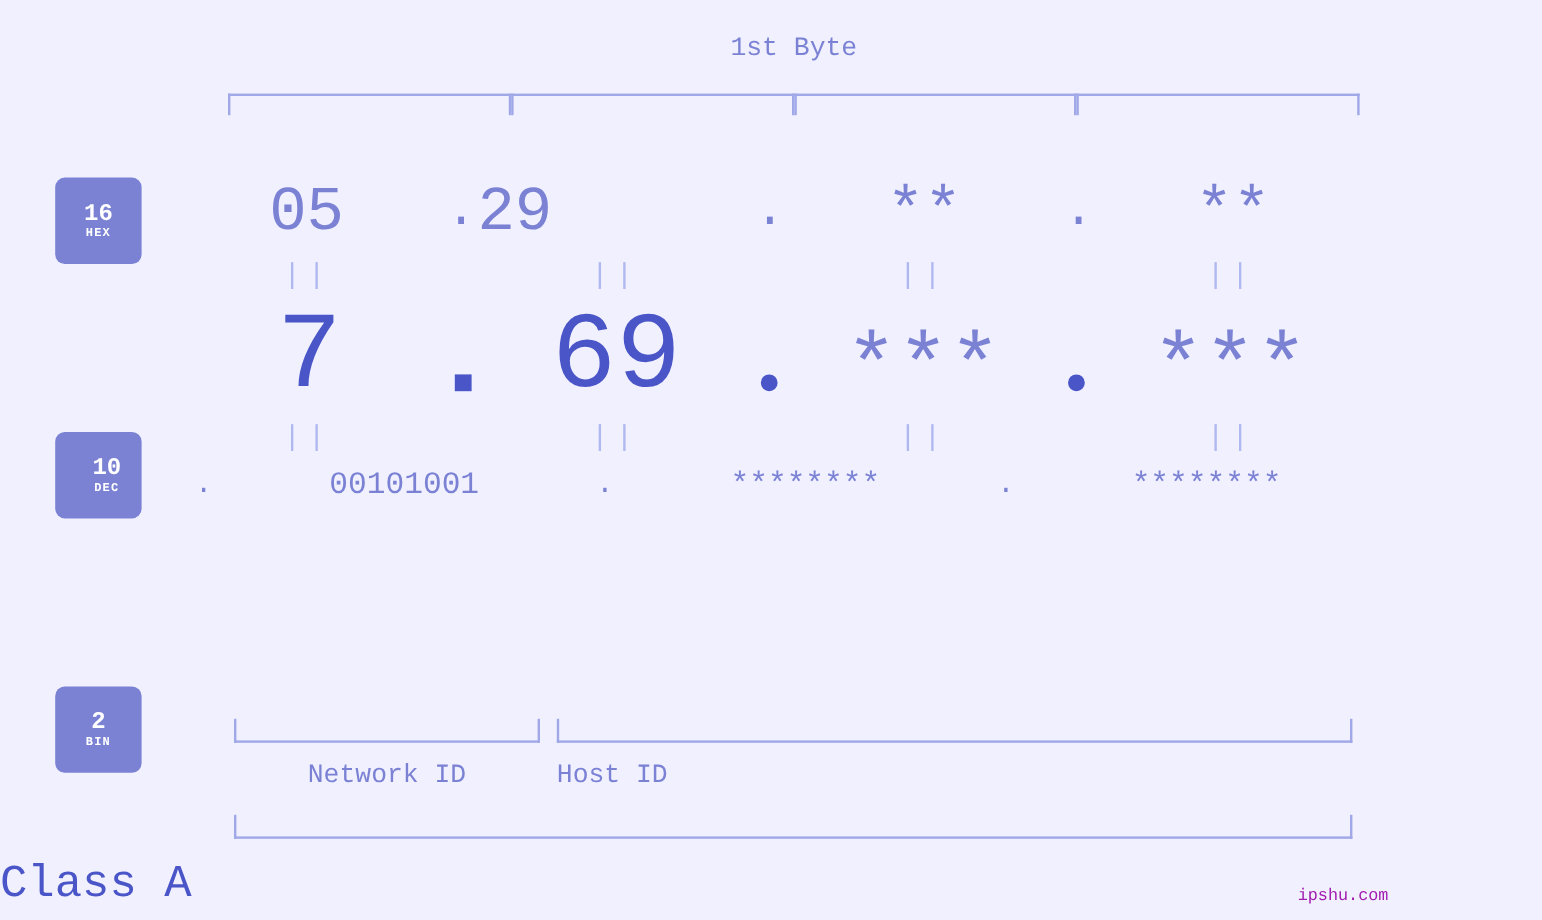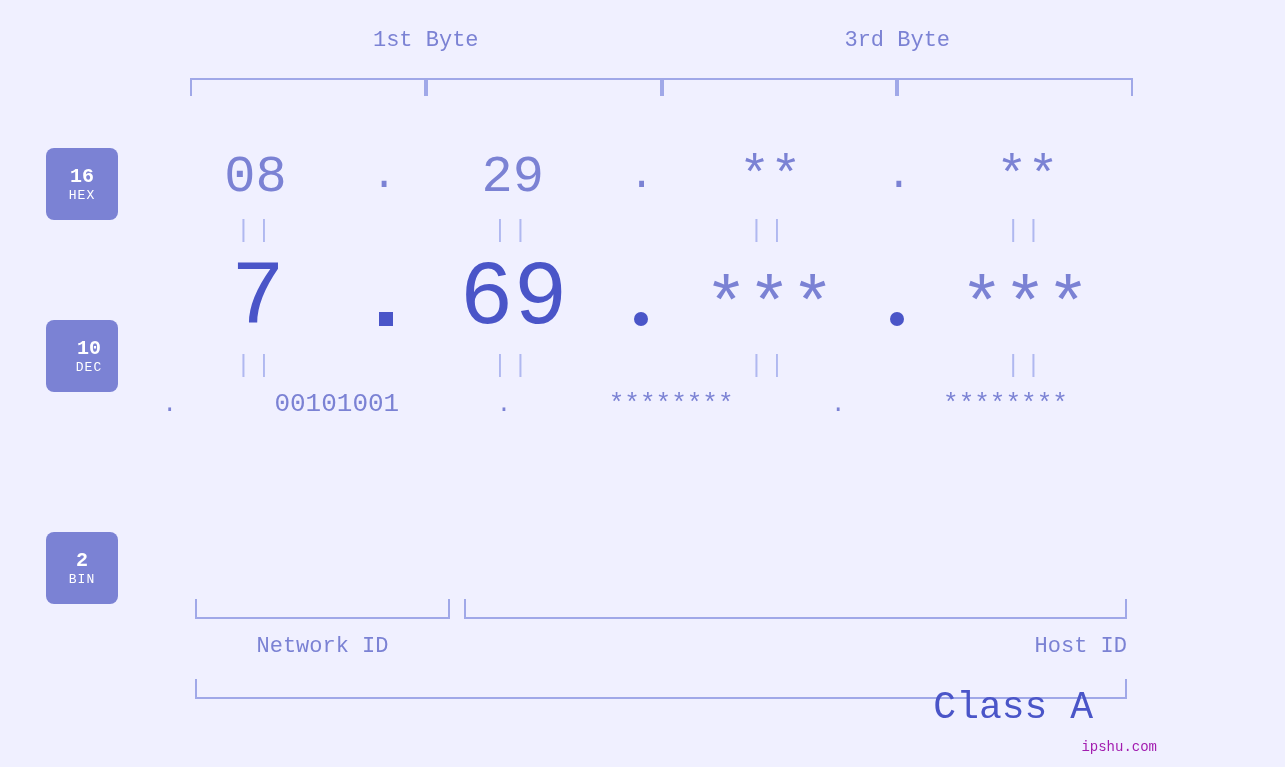--- a/index.html
+++ b/index.html
@@ -42,22 +42,22 @@
       color: #fff;
     }
 
     .badge-num {
       font-size: 20px;
       font-weight: bold;
       line-height: 1.1;
     }
 
     .badge-label {
-      font-size: 13px;
-      font-weight: normal;
+      font-size: 10px;
+      font-weight: bold;
       letter-spacing: 1px;
     }
 
     
     .col-headers {
       position: absolute;
       top: 28px;
       left: 190px;
       right: 40px;
       display: flex;
@@ -128,52 +128,51 @@
       font-size: 14px;
     }
   </style>
 </head>
 <body>
 
 <div class="main-container">
 
   <div class="col-headers">
     <div class="col-header">1st Byte</div>
-    <div class="col-header">3rd Byte</div>
   </div>
 
   <div class="bracket-row">
     <div class="bracket"></div>
     <div class="bracket"></div>
     <div class="bracket"></div>
     <div class="bracket"></div>
   </div>
 
   <div class="badge-col">
     <div class="badge">
       <span class="badge-num">16</span>
       <span class="badge-label">HEX</span>
     </div>
-    <div class="badge" style="margin-top:40px;padding-left:14px;">
+    <div class="badge" style="margin-top:80px;padding-left:14px;">
       <span class="badge-num">10</span>
       <span class="badge-label">DEC</span>
     </div>
     <div class="badge" style="margin-top:80px;">
       <span class="badge-num">2</span>
       <span class="badge-label">BIN</span>
     </div>
   </div>
 
   <div style="position:absolute; top:148px; left:140px; right:30px;">
     <div style="display:flex; align-items:center; justify-content:space-around;">
       <div style="width:230px; text-align:center;">
-        <span class="hex-value">08</span>
+        <span class="hex-value">05</span>
       </div>
       <span style="color:#7b82d4; font-size:42px; padding-bottom:4px;">.</span>
-      <div style="width:230px; text-align:center;">
+      <div style="width:230px; ">
         <span class="hex-value">29</span>
       </div>
       <span style="color:#7b82d4; font-size:42px; padding-bottom:4px;">.</span>
       <div style="width:230px; text-align:center;">
         <span class="hex-value">**</span>
       </div>
       <span style="color:#7b82d4; font-size:42px; padding-bottom:4px;">.</span>
       <div style="width:230px; text-align:center;">
         <span class="hex-value">**</span>
       </div>
@@ -239,25 +238,25 @@
     </div>
 
   </div>
 
   <div style="position:absolute; bottom:148px; left:195px; right:46px; display:flex; align-items:flex-start;">
     <div style="width:255px; height:20px; border-bottom:2px solid #a0a8e8; border-left:2px solid #a0a8e8; border-right:2px solid #a0a8e8;"></div>
     <div style="width:14px;"></div>
     <div style="flex:1; height:20px; border-bottom:2px solid #a0a8e8; border-left:2px solid #a0a8e8; border-right:2px solid #a0a8e8;"></div>
   </div>
 
-  <div style="position:absolute; bottom:108px; left:195px; right:46px; display:flex;">
+  <div style="position:absolute; bottom:108px; left:195px; right:58px; display:flex;">
     <div style="width:255px; text-align:center; color:#7b82d4; font-size:22px;">Network ID</div>
     <div style="width:14px;"></div>
-    <div style="flex:1; text-align:right; color:#7b82d4; font-size:22px;">Host ID</div>
+    <div style="flex:1; text-align:left; color:#7b82d4; font-size:22px;">Host ID</div>
   </div>
 
   <div style="position:absolute; bottom:68px; left:195px; right:46px; height:20px; border-bottom:2px solid #a0a8e8; border-left:2px solid #a0a8e8; border-right:2px solid #a0a8e8;"></div>
 
-  <div style="position:absolute; bottom:38px; left:0; right:80px; text-align:right; color:#4a55c8; font-size:38px;">Class A</div>
+  <div style="position:absolute; bottom:8px; left:0; right:80px; text-align:left; color:#4a55c8; font-size:38px;">Class A</div>
 
   <div class="watermark">ipshu.com</div>
 
 </div>
 
 </body></html>

